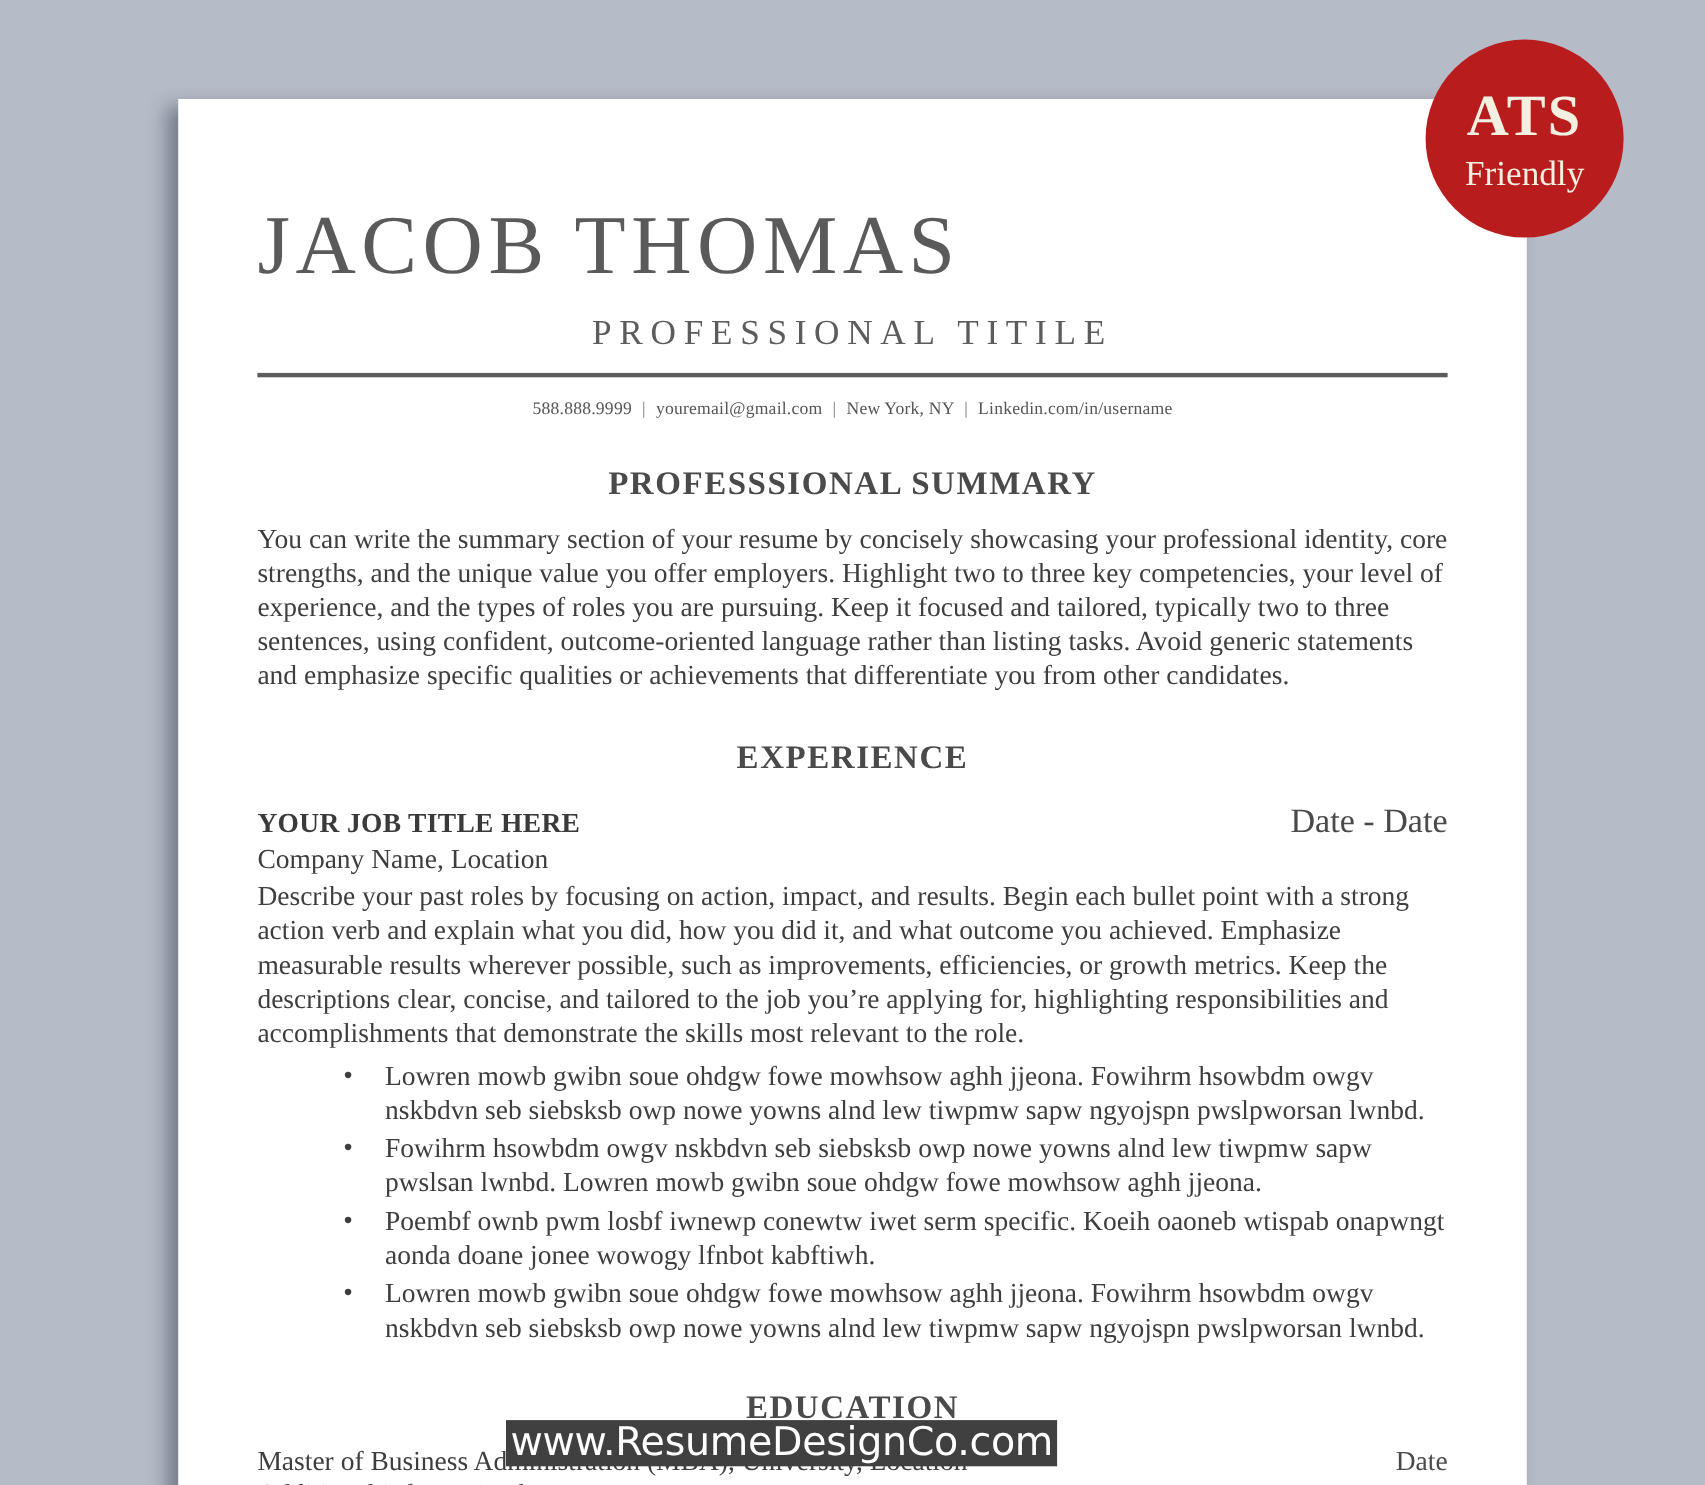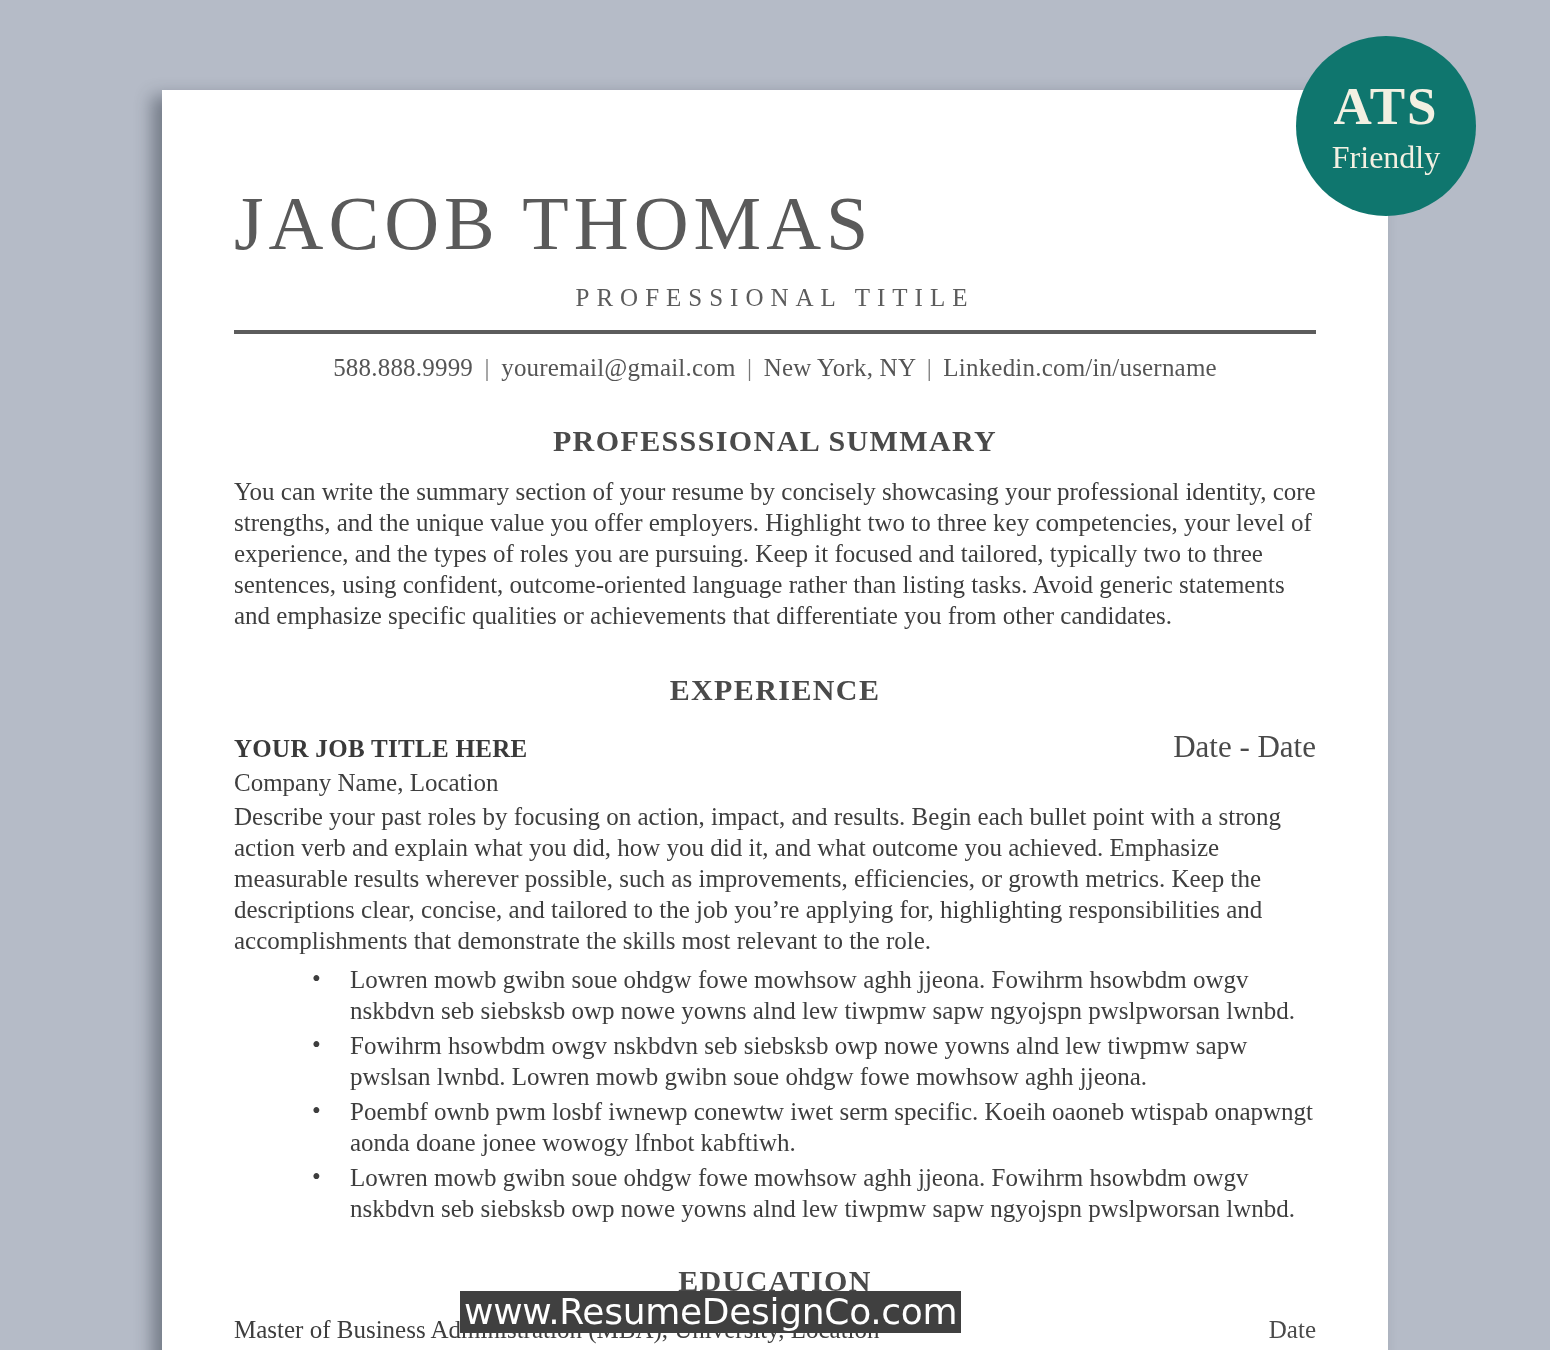--- a/index.html
+++ b/index.html
@@ -39,35 +39,35 @@
     font-weight: 400;
     letter-spacing: 5px;
     color: #5a5a5a;
     margin: 0;
     padding-top: 94px;
     line-height: 1.05;
     white-space: nowrap;
   }
   .job-subtitle {
     text-align: center;
-    font-size: 25px;
+    font-size: 32px;
     letter-spacing: 7px;
     color: #5c5c5c;
     margin: 20px 0 0 0;
     font-weight: 400;
   }
   .rule {
     height: 4px;
     background: #5c5c5c;
     margin: 18px 0 0 0;
     width: 100%;
   }
   .contact-line {
     text-align: center;
-    font-size: 25px;
+    font-size: 16px;
     color: #555555;
     margin-top: 20px;
     letter-spacing: 0.2px;
     white-space: nowrap;
   }
   .contact-sep {
     color: #777;
     padding: 0 5px;
   }
 
@@ -164,21 +164,21 @@
   }
 
   
   #ats-badge {
     position: absolute;
     left: 1296px;
     top: 36px;
     width: 180px;
     height: 180px;
     border-radius: 50%;
-    background: #0f766e;
+    background: #b91c1c;
     display: flex;
     flex-direction: column;
     align-items: center;
     justify-content: center;
     z-index: 30;
   }
   .ats-main {
     color: #f3f0e2;
     font-size: 53px;
     font-weight: bold;

